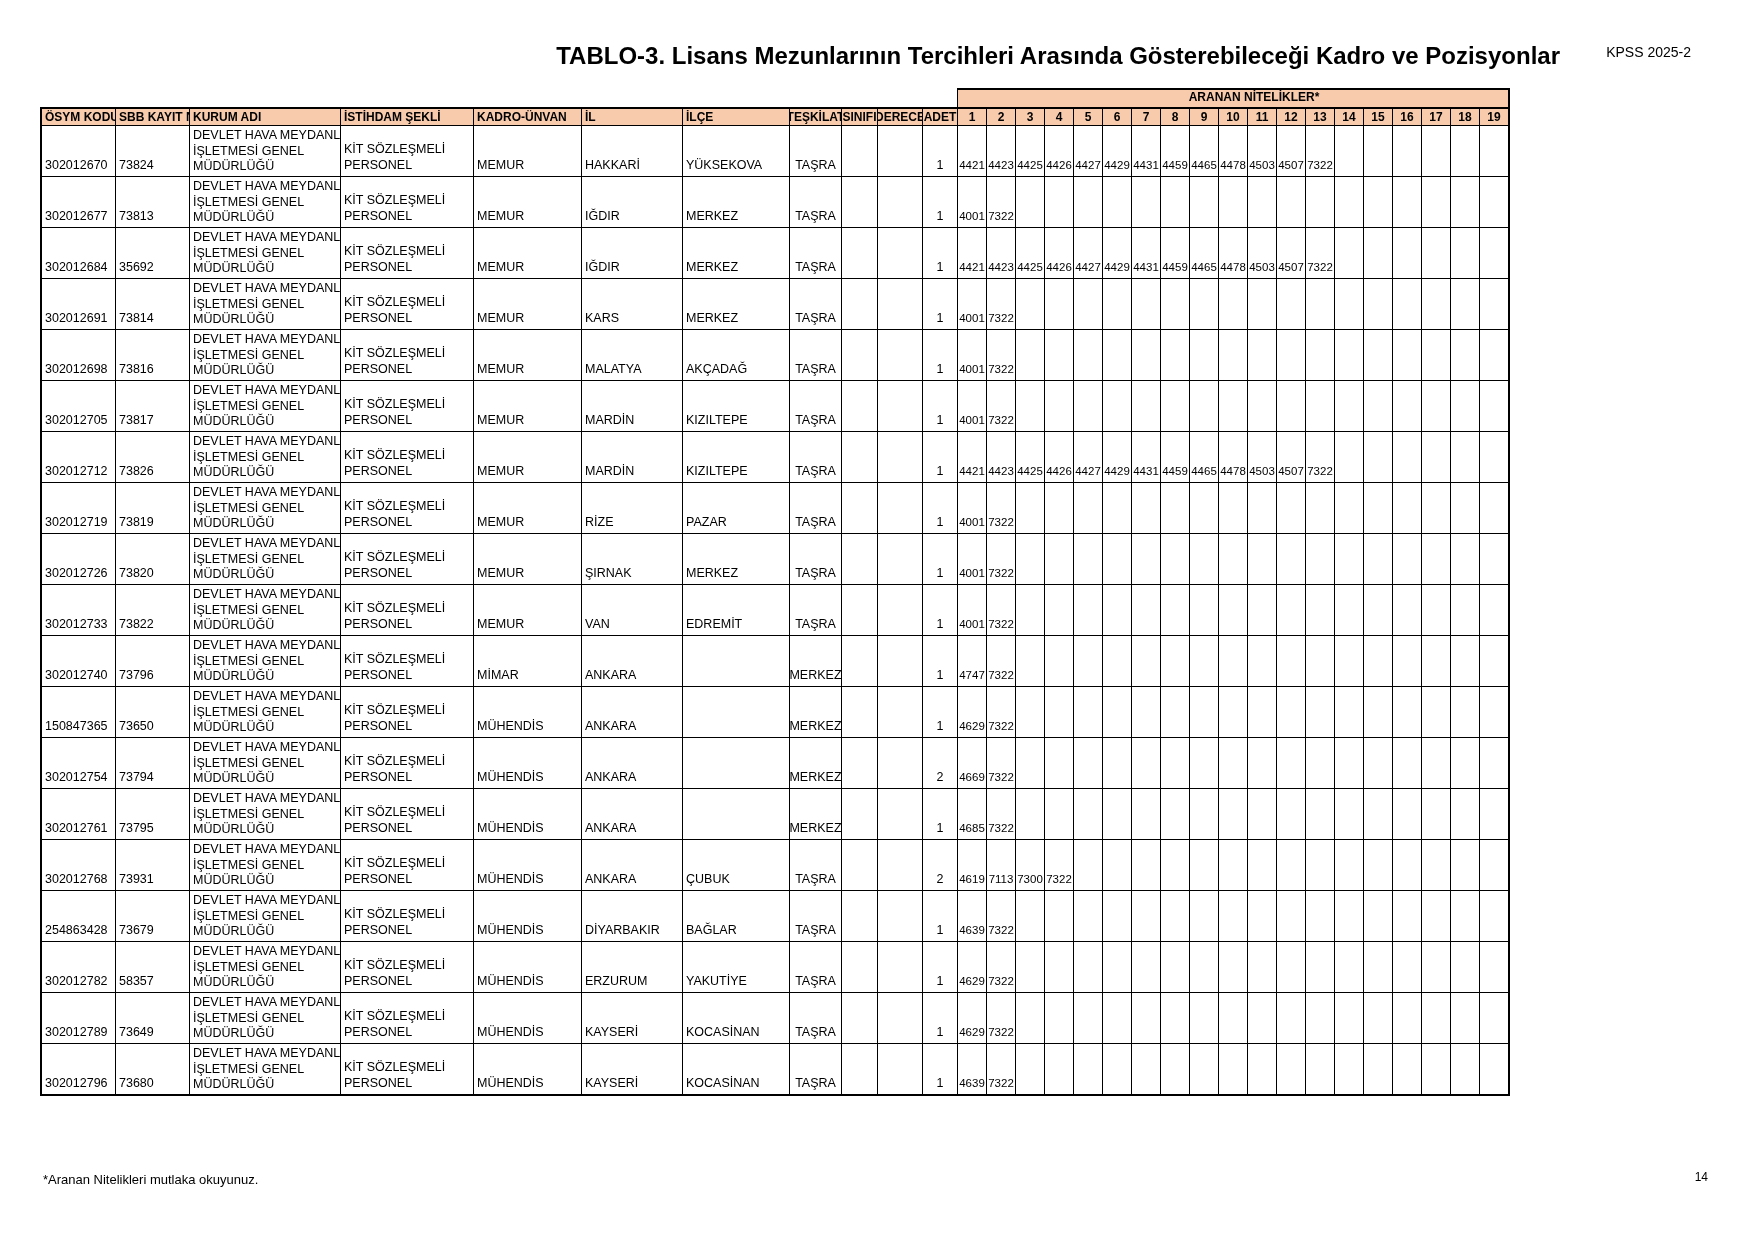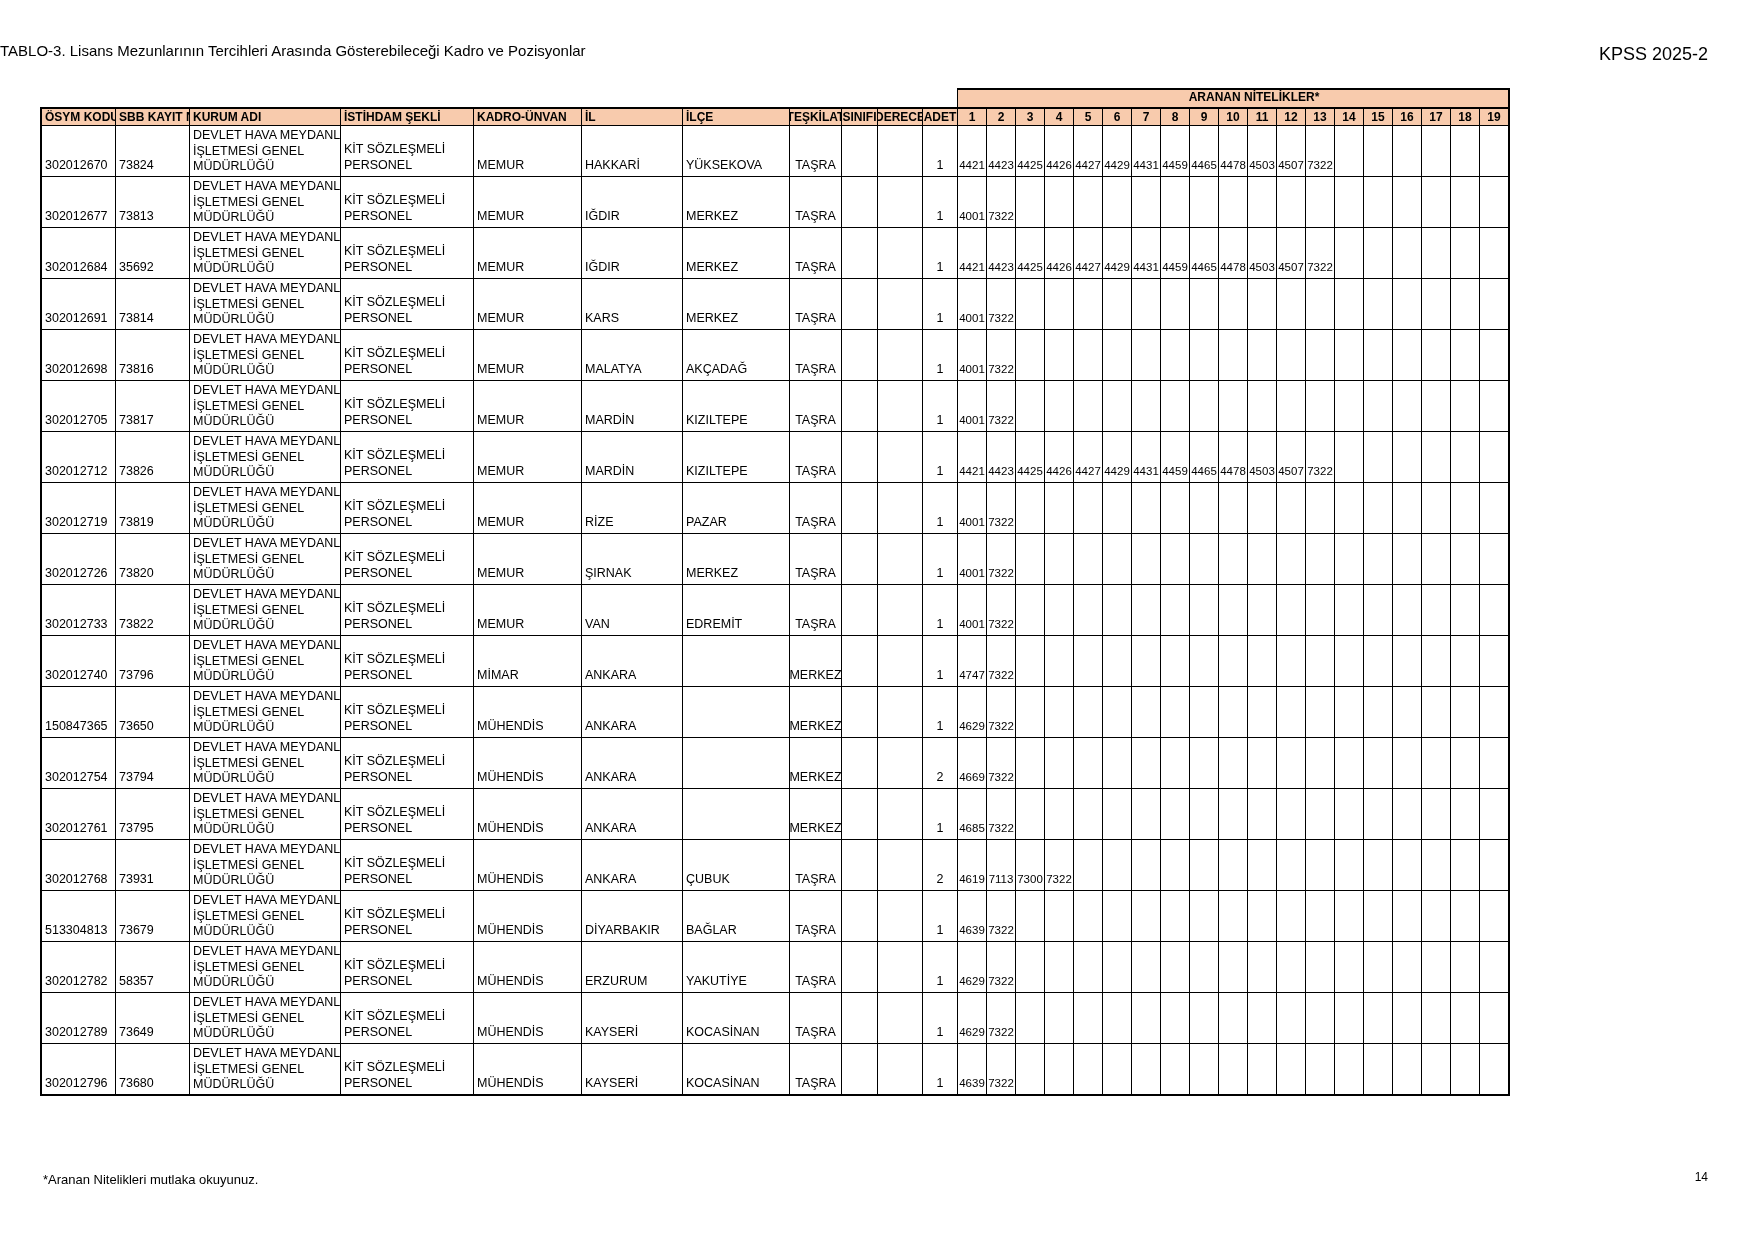--- a/index.html
+++ b/index.html
@@ -1,24 +1,24 @@
 <!DOCTYPE html>
 <html><head>
 <meta charset="utf-8">
 <style>
   html,body{margin:0;padding:0;}
   body{
     width:1754px;height:1240px;position:relative;background:#ffffff;
     font-family:"Liberation Sans", sans-serif;color:#000;overflow:hidden;
   }
   .title{
-    position:absolute;left:0;top:42px;width:1560px;text-align:left;
-    font-size:15px;font-weight:normal;letter-spacing:0;
+    position:absolute;left:0;top:42px;width:1560px;text-align:right;
+    font-size:24px;font-weight:bold;letter-spacing:0;
   }
-  .kpss{position:absolute;top:44px;right:46px;font-size:18px;}
+  .kpss{position:absolute;top:44px;right:63px;font-size:14px;}
   .band-row{position:absolute;left:40px;top:88px;width:1470px;height:19px;display:flex;box-sizing:border-box;}
   .band-spacer{width:917px;}
   .band-cell{
     flex:1;background:#F8CBAD;border:2px solid #000;border-left-width:1px;border-bottom:none;
     box-sizing:border-box;font-size:12px;font-weight:bold;text-align:center;line-height:15px;padding-left:42px;
   }
   .grid{
     position:absolute;left:40px;top:107px;width:1470px;box-sizing:border-box;
     display:grid;
     grid-template-columns:73px 73px 150px 132px 107px 100px 106px 51px 35px 44px 34px repeat(19,28px);
@@ -634,21 +634,21 @@
     <div class="cell nit"></div>
     <div class="cell nit"></div>
     <div class="cell nit"></div>
     <div class="cell nit"></div>
     <div class="cell nit"></div>
     <div class="cell nit"></div>
     <div class="cell nit"></div>
     <div class="cell nit"></div>
     <div class="cell nit"></div>
     <div class="cell nit"></div>
-    <div class="cell">513304813</div>
+    <div class="cell">254863428</div>
     <div class="cell">73679</div>
     <div class="cell top">
       <div>DEVLET HAVA MEYDANLARI</div>
       <div>İŞLETMESİ GENEL</div>
       <div>MÜDÜRLÜĞÜ</div>
     </div>
     <div class="cell">
       <div>KİT SÖZLEŞMELİ</div>
       <div>PERSONEL</div>
     </div>

